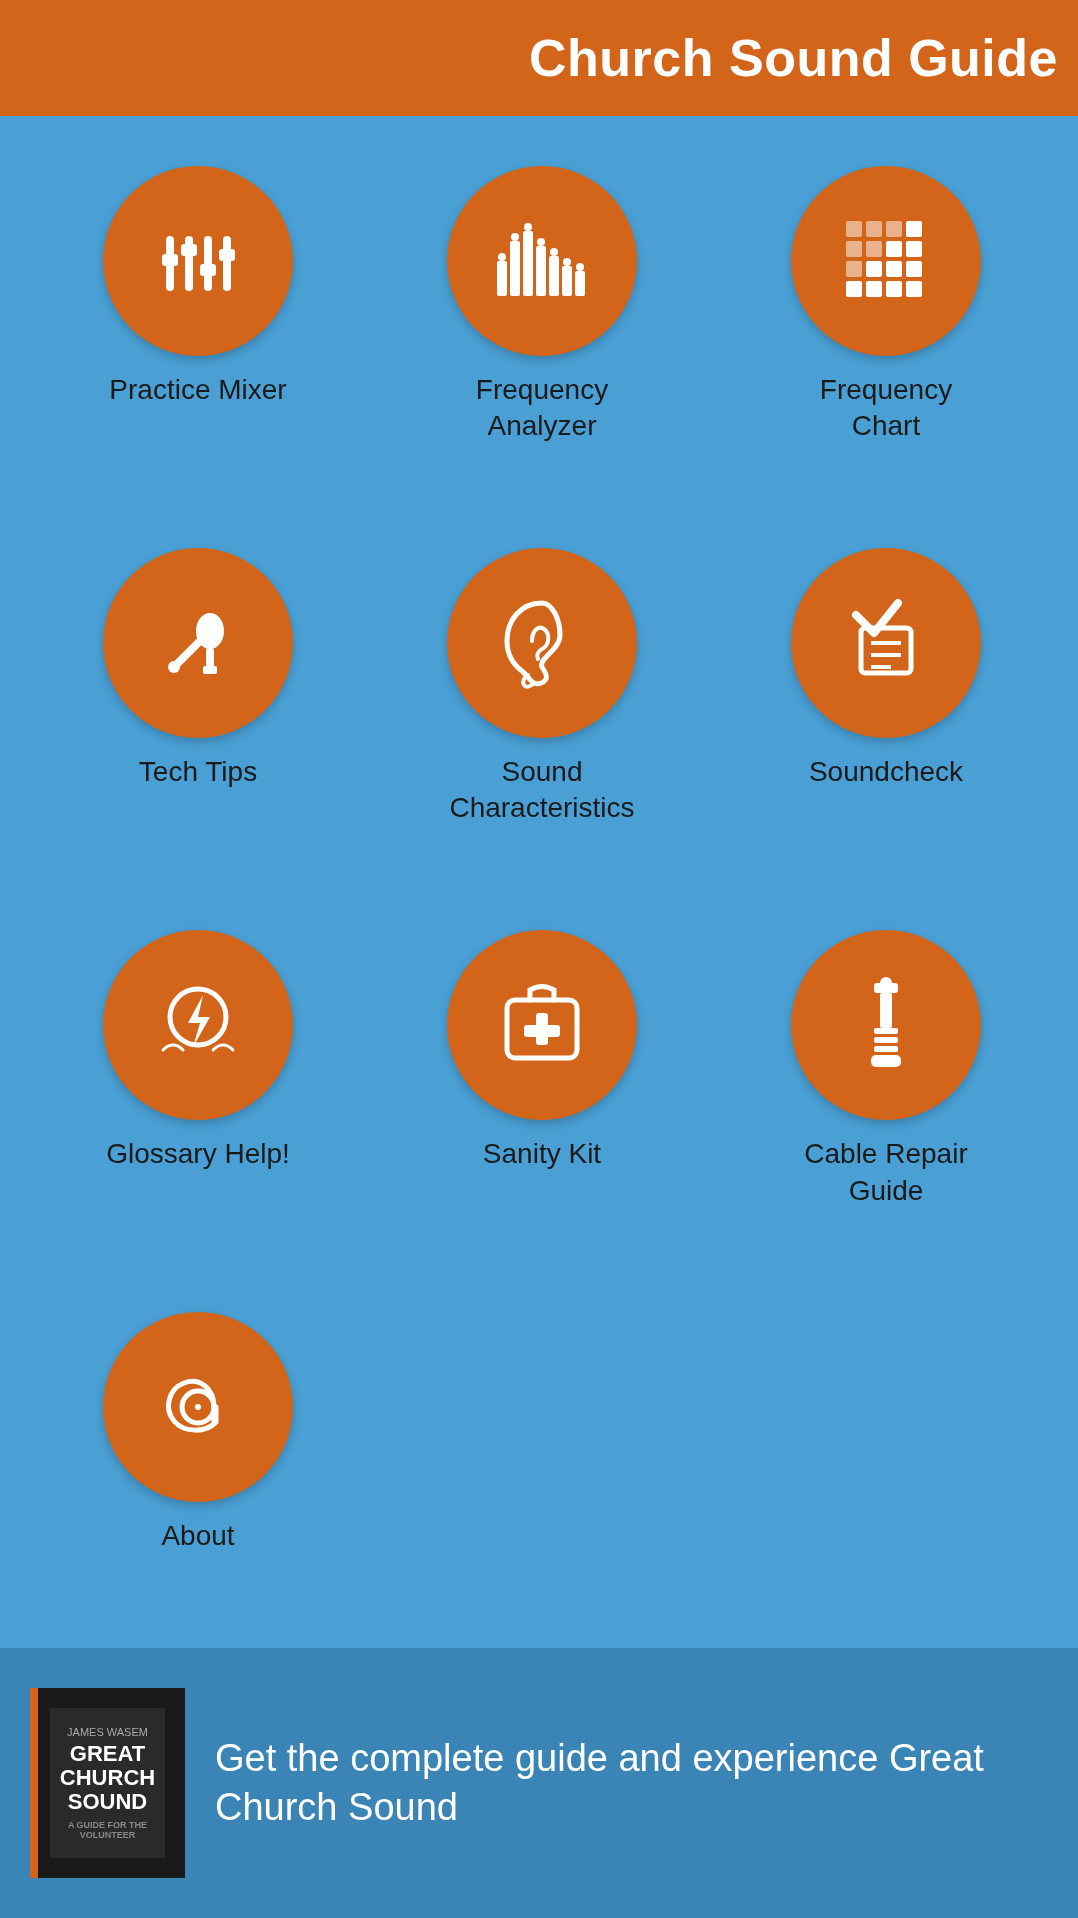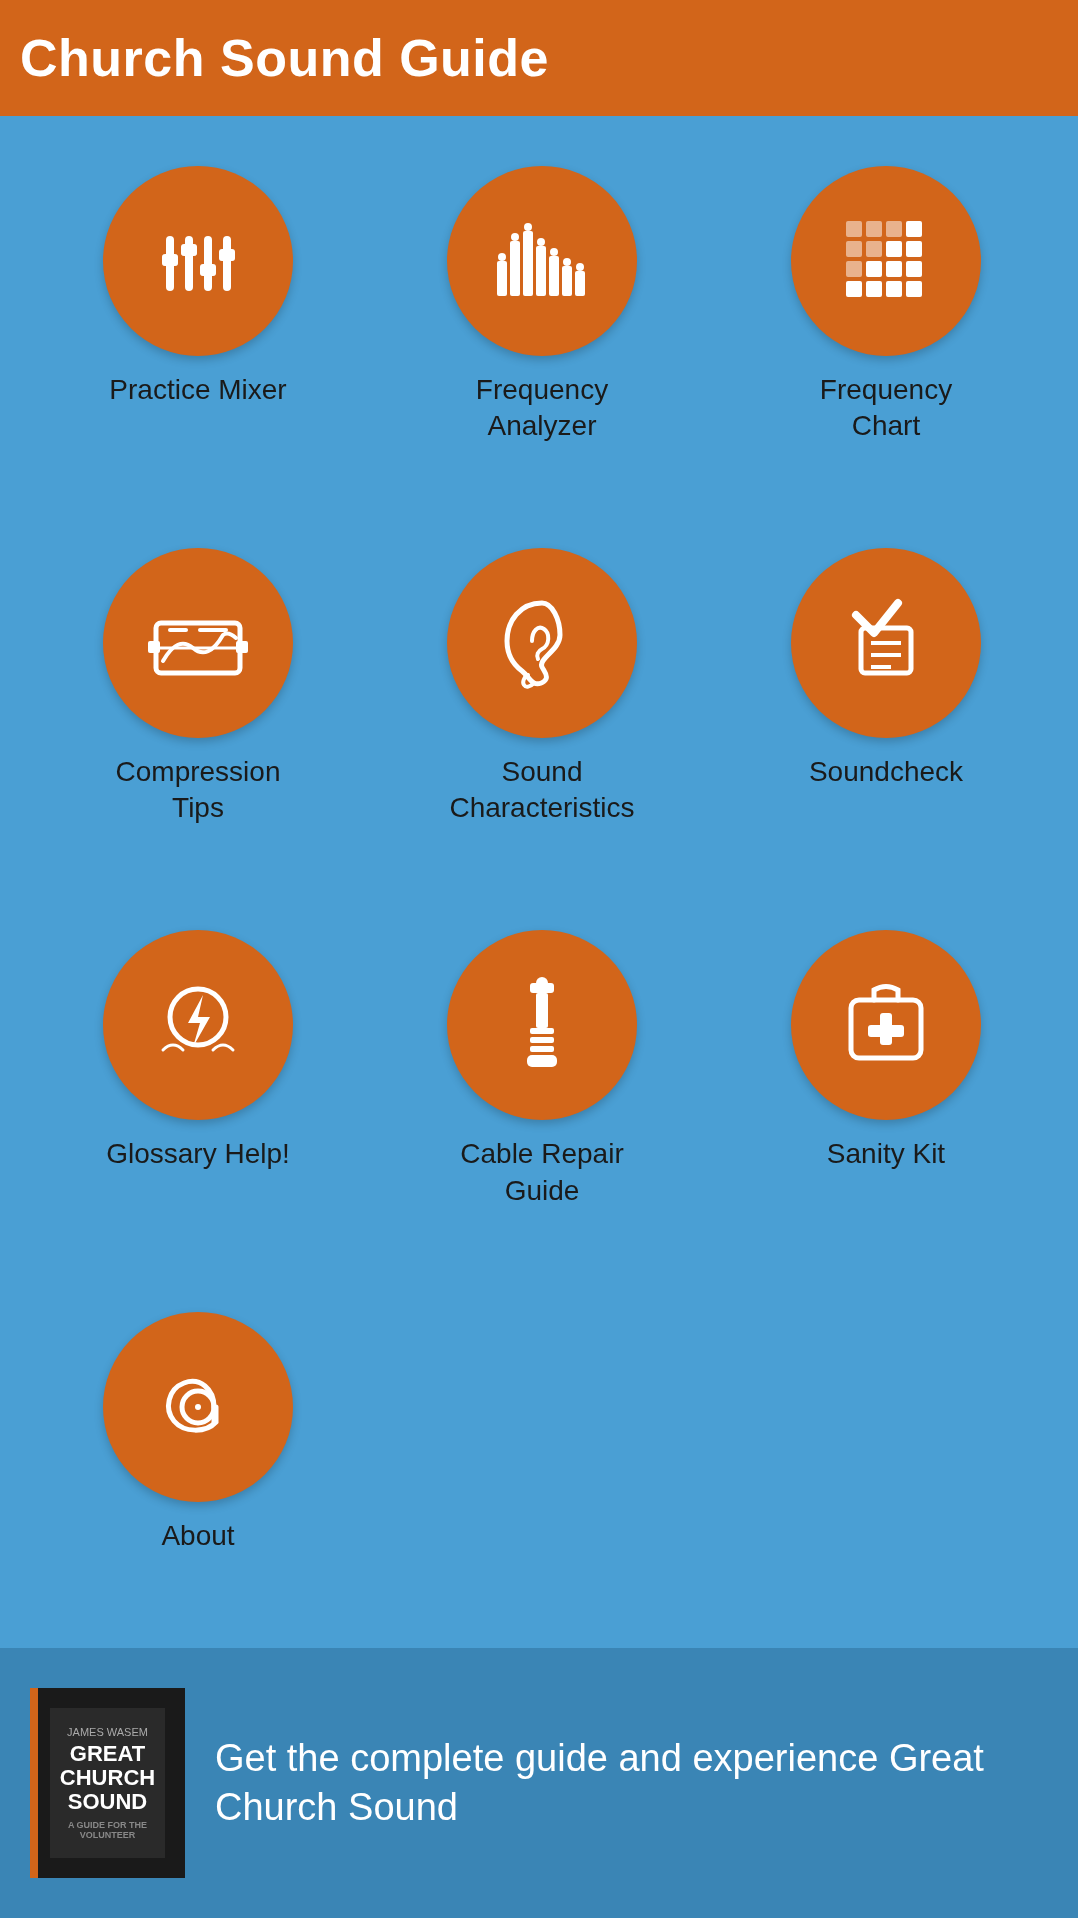--- a/index.html
+++ b/index.html
@@ -7,21 +7,21 @@
       width: 1078px;
       min-height: 1918px;
       font-family: -apple-system, BlinkMacSystemFont, 'Helvetica Neue', Arial, sans-serif;
       background-color: #4A9FD4;
       display: flex;
       flex-direction: column;
     }
     .header {
       background-color: #D2651A;
       padding: 28px 20px 28px 20px;
-      text-align: left;
+      text-align: right;
     }
     .header-title {
       color: white;
       font-size: 52px;
       font-weight: 700;
       letter-spacing: 0.5px;
     }
     .grid-container {
       flex: 1;
       padding: 50px 30px 30px 36px;
@@ -202,40 +202,36 @@
 
         <rect x="10" y="70" width="16" height="16" rx="2" fill="white"></rect>
         <rect x="30" y="70" width="16" height="16" rx="2" fill="white"></rect>
         <rect x="50" y="70" width="16" height="16" rx="2" fill="white"></rect>
         <rect x="70" y="70" width="16" height="16" rx="2" fill="white"></rect>
       </svg>
     </div>
     <span class="item-label">Frequency<br>Chart</span>
   </div>
 
-
-  <div class="grid-item">
-    <div class="icon-circle">
-      <svg viewBox="0 0 100 100">
-
-        <rect x="8" y="30" width="84" height="50" rx="5" fill="none" stroke="white" stroke-width="5"></rect>
-
-        <line x1="8" y1="55" x2="92" y2="55" stroke="white" stroke-width="3"></line>
-
-        <path d="M15 68 Q30 42 45 55 Q60 68 75 42 Q80 38 88 45" fill="none" stroke="white" stroke-width="4" stroke-linecap="round"></path>
-
-        <rect x="0" y="48" width="12" height="12" rx="2" fill="white"></rect>
-        <rect x="88" y="48" width="12" height="12" rx="2" fill="white"></rect>
-
-        <rect x="20" y="35" width="20" height="4" rx="2" fill="white"></rect>
-        <rect x="50" y="35" width="30" height="4" rx="2" fill="white"></rect>
-      </svg>
-    </div>
-    <span class="item-label">Compression<br>Tips</span>
-  </div>
+  <div class="grid-item">
+    <div class="icon-circle">
+      <svg viewBox="0 0 100 100">
+
+        <ellipse cx="62" cy="38" rx="14" ry="18" fill="white"></ellipse>
+        <rect x="58" y="55" width="8" height="22" rx="3" fill="white"></rect>
+
+        <rect x="55" y="73" width="14" height="8" rx="2" fill="white"></rect>
+
+        <line x1="30" y1="70" x2="68" y2="32" stroke="white" stroke-width="8" stroke-linecap="round"></line>
+        <circle cx="26" cy="74" r="6" fill="white"></circle>
+      </svg>
+    </div>
+    <span class="item-label">Tech Tips</span>
+  </div>
+
 
   <div class="grid-item">
     <div class="icon-circle">
       <svg viewBox="0 0 100 100">
 
         <path d="M50 10 C28 10 15 28 15 48 C15 62 22 72 30 78 C35 82 38 88 42 90 C46 92 52 90 54 86 C56 82 52 78 50 74 C48 70 52 66 56 62 C62 56 68 50 68 42 C68 26 60 10 50 10 Z" fill="none" stroke="white" stroke-width="5"></path>
 
         <path d="M40 48 C40 38 46 32 52 36 C58 40 58 52 50 56 C46 58 44 62 46 66" fill="none" stroke="white" stroke-width="4" stroke-linecap="round"></path>
 
         <path d="M42 90 C38 94 34 95 32 92 C30 89 32 84 36 82" fill="none" stroke="white" stroke-width="4" stroke-linecap="round"></path>
@@ -271,49 +267,49 @@
         <path d="M65 75 Q75 65 85 75" fill="none" stroke="white" stroke-width="3" stroke-linecap="round"></path>
       </svg>
     </div>
     <span class="item-label">Glossary Help!</span>
   </div>
 
   <div class="grid-item">
     <div class="icon-circle">
       <svg viewBox="0 0 100 100">
 
+        <rect x="15" y="25" width="70" height="58" rx="8" fill="none" stroke="white" stroke-width="5"></rect>
+
+        <path d="M38 25 L38 15 Q50 8 62 15 L62 25" fill="none" stroke="white" stroke-width="5" stroke-linecap="round"></path>
+
+        <rect x="44" y="38" width="12" height="32" rx="3" fill="white"></rect>
+        <rect x="32" y="50" width="36" height="12" rx="3" fill="white"></rect>
+      </svg>
+    </div>
+    <span class="item-label">Sanity Kit</span>
+  </div>
+
+  <div class="grid-item">
+    <div class="icon-circle">
+      <svg viewBox="0 0 100 100">
+
         <rect x="38" y="8" width="24" height="10" rx="3" fill="white"></rect>
 
         <rect x="44" y="18" width="12" height="35" rx="2" fill="white"></rect>
 
         <rect x="38" y="53" width="24" height="6" rx="2" fill="white"></rect>
         <rect x="38" y="62" width="24" height="6" rx="2" fill="white"></rect>
         <rect x="38" y="71" width="24" height="6" rx="2" fill="white"></rect>
 
         <rect x="35" y="80" width="30" height="12" rx="5" fill="white"></rect>
 
         <circle cx="50" cy="8" r="6" fill="white"></circle>
       </svg>
     </div>
     <span class="item-label">Cable Repair<br>Guide</span>
-  </div>
-
-  <div class="grid-item">
-    <div class="icon-circle">
-      <svg viewBox="0 0 100 100">
-
-        <rect x="15" y="25" width="70" height="58" rx="8" fill="none" stroke="white" stroke-width="5"></rect>
-
-        <path d="M38 25 L38 15 Q50 8 62 15 L62 25" fill="none" stroke="white" stroke-width="5" stroke-linecap="round"></path>
-
-        <rect x="44" y="38" width="12" height="32" rx="3" fill="white"></rect>
-        <rect x="32" y="50" width="36" height="12" rx="3" fill="white"></rect>
-      </svg>
-    </div>
-    <span class="item-label">Sanity Kit</span>
   </div>
 
 
   <div class="grid-item">
     <div class="icon-circle">
       <svg viewBox="0 0 100 100">
 
         <circle cx="50" cy="50" r="16" fill="none" stroke="white" stroke-width="5"></circle>
         <circle cx="50" cy="50" r="3" fill="white"></circle>
 

